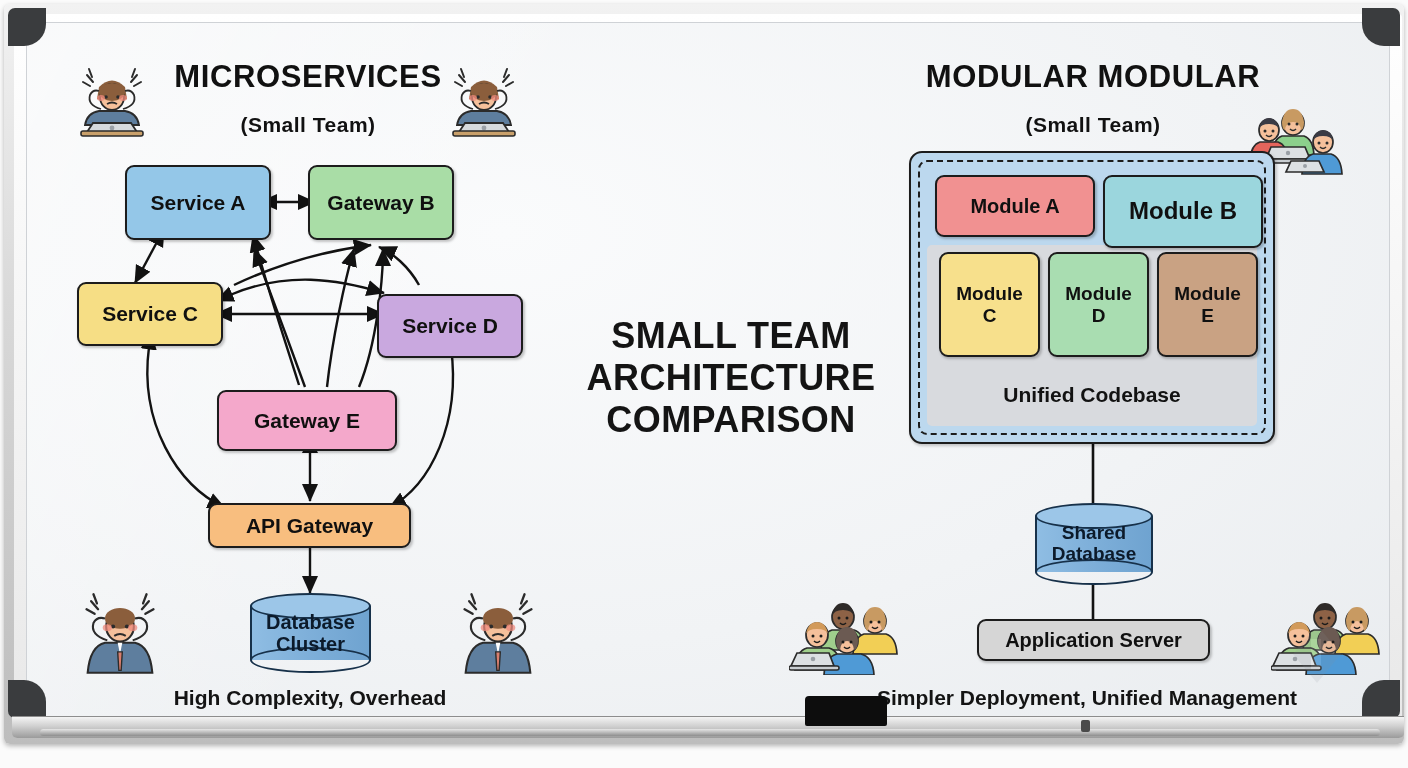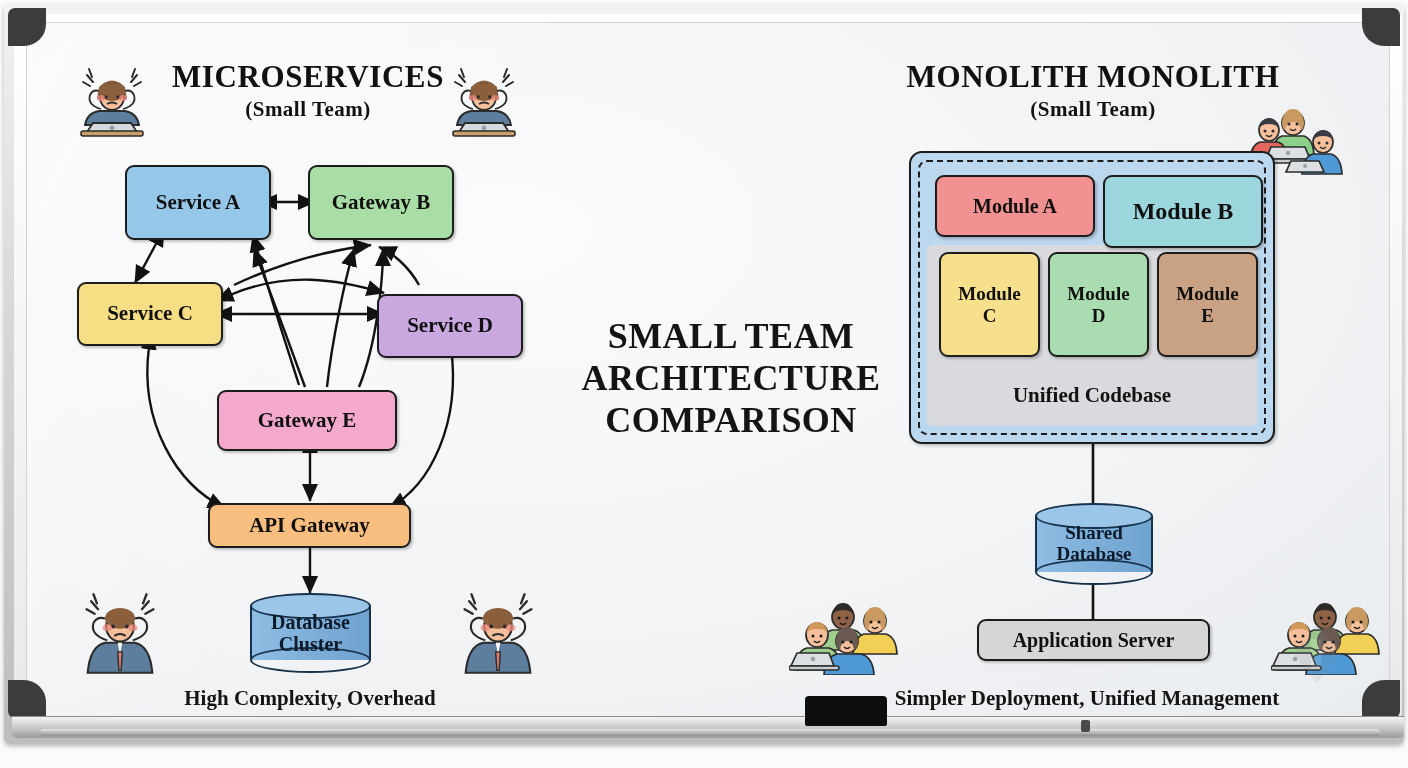--- a/index.html
+++ b/index.html
@@ -1,19 +1,19 @@
 <!DOCTYPE html>
 <html><head>
 <meta charset="utf-8">
 <style>
   * { margin:0; padding:0; box-sizing:border-box; }
   html,body { width:1408px; height:768px; overflow:hidden; background:#ffffff;
     font-family:"Liberation Sans", sans-serif; }
 
-  #stage { position:relative; width:1408px; height:768px; background:#fbfbfb;font-family:Liberation Serif, serif; }
+  #stage { position:relative; width:1408px; height:768px; background:#fbfbfb; }
 
   
   .wb-outer { position:absolute; left:4px; top:4px; width:1400px; height:740px;
     background:linear-gradient(180deg,#f2f2f2 0%,#d9d9d9 40%,#bdbdbd 100%);
     border-radius:6px; box-shadow:0 2px 5px rgba(0,0,0,.28); }
   .wb-bevel { position:absolute; left:10px; top:10px; width:1388px; height:724px;
     background:linear-gradient(180deg,#ffffff 0%,#e8e8e8 100%); border-radius:4px; }
   .wb-surface { position:absolute; left:22px; top:18px; width:1364px; height:700px;
     background:radial-gradient(ellipse at 35% 30%, #fafbfc 0%, #f1f3f5 60%, #e9ecef 100%);
     border:1px solid #cfd2d6; border-radius:3px; overflow:hidden; }
@@ -40,21 +40,21 @@
 
   
   .node { position:absolute; display:flex; align-items:center; justify-content:center;
     border:2.2px solid #1c1c1c; border-radius:9px; text-align:center;
     font-weight:bold; color:#101010; box-shadow:1.5px 2px 2.5px rgba(0,0,0,.22);
     line-height:1.12; }
 
   .panel-title { position:absolute; text-align:center; font-weight:bold;
     color:#111; letter-spacing:.5px; }
   .panel-title .main { font-size:31px; letter-spacing:.6px; }
-  .panel-title .sub { font-size:21px; margin-top:2px; }
+  .panel-title .sub { font-size:21px; margin-top:18px; }
 
   .center-title { position:absolute; left:512px; top:292px; width:384px;
     text-align:center; font-size:36px; font-weight:bold; color:#141414;
     line-height:1.17; letter-spacing:.4px; }
 
   .caption { position:absolute; font-size:21px; font-weight:bold; color:#141414;
     text-align:center; }
 
   svg.edges { position:absolute; left:0; top:0; width:1364px; height:700px;
     pointer-events:none; }
@@ -263,21 +263,21 @@
 
       <div class="caption" style="left:58px; top:663px; width:450px;">High Complexity, Overhead</div>
 
       <div class="center-title">
         <div>SMALL TEAM</div>
         <div>ARCHITECTURE</div>
         <div>COMPARISON</div>
       </div>
 
       <div class="panel-title" style="left:870px; top:36px; width:392px;">
-        <div class="main">MONOLITH MONOLITH</div>
+        <div class="main">MODULAR MODULAR</div>
         <div class="sub">(Small Team)</div>
       </div>
 
       <svg class="people" style="left:1220px; top:82px;" width="96" height="72" viewBox="0 0 96 72">
 
         <ellipse cx="46" cy="18" rx="11" ry="12" fill="#F5C09B" stroke="#2b2b2b" stroke-width="1.7"></ellipse>
         <path d="M35 17 q2 -13 11 -13 q9 0 11 13 q0 7 -3 8 q-1 -8 -8 -8 q-7 0 -8 8 q-3 -1 -3 -8z" fill="#C89A62"></path>
         <circle cx="42" cy="19" r="1.5" fill="#2b2b2b"></circle>
           <circle cx="50" cy="19" r="1.5" fill="#2b2b2b"></circle>
         <path d="M43 24 q3 3 6 0" stroke="#2b2b2b" stroke-width="1.5" fill="none"></path>

